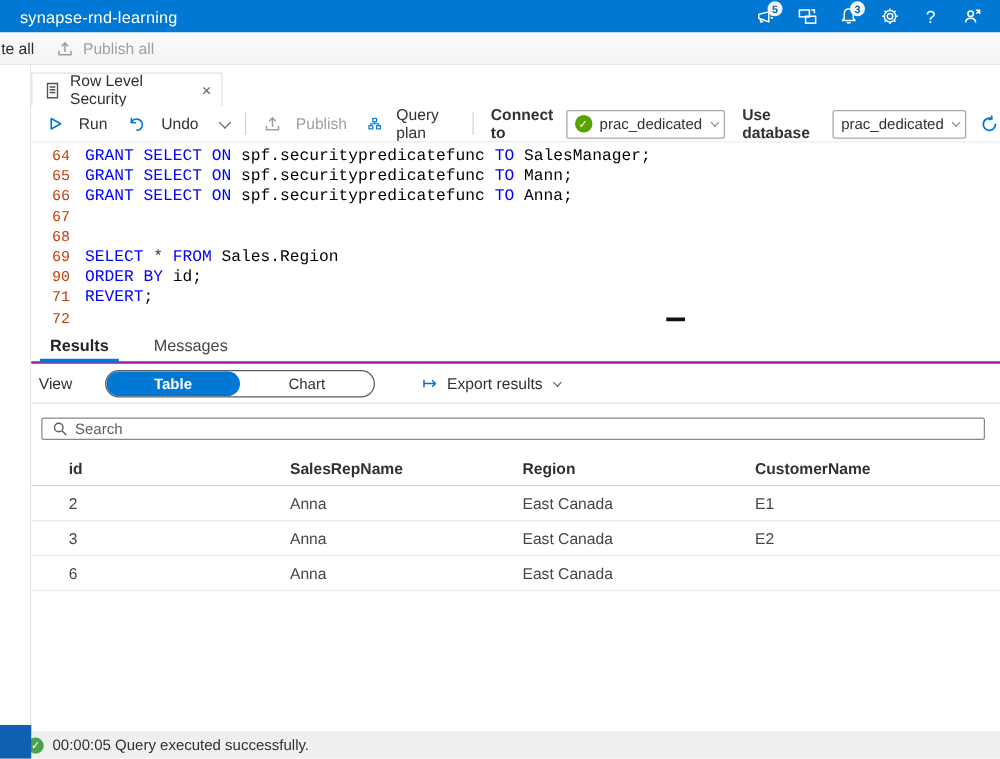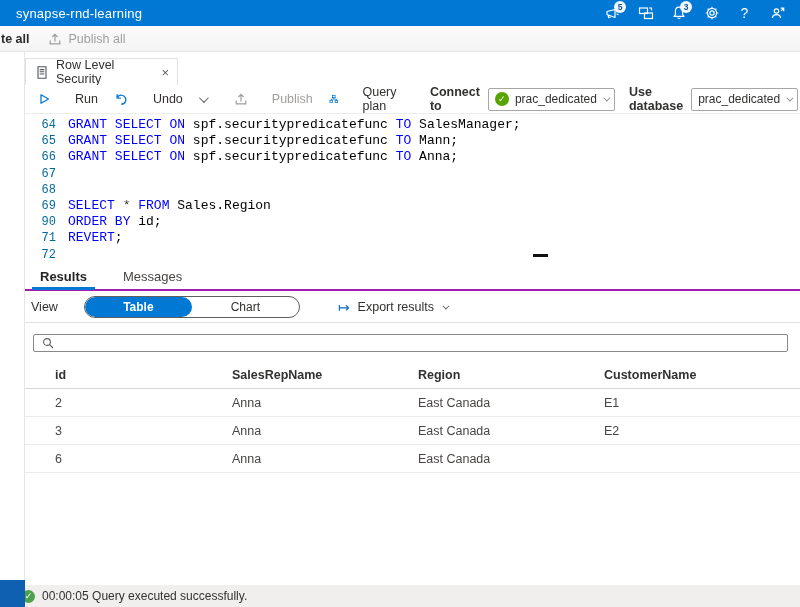--- a/index.html
+++ b/index.html
@@ -16,59 +16,59 @@
              justify-content:center; cursor:pointer; color:#fff; font-size:13px; }
   .tb-badge { position:absolute; top:1px; right:3px; min-width:12px; height:12px; border-radius:7px;
               background:#f3f6fb; color:#0b5aa0; font-size:8.5px; font-weight:bold;
               display:flex; align-items:center; justify-content:center; padding:0 2px; }
   .tb-help { font-size:14px; font-weight:400; }
 
   
   .cmdbar { position:absolute; left:0; top:26px; width:800px; height:26px;
             background:linear-gradient(#fbfbfb,#f4f4f4); border-bottom:1px solid #e7e7e7;
             display:flex; align-items:center; font-size:12.5px; }
-  .cmd-validate { margin-left:1px; font-weight:bold; color:#2b2b2b; }
+  .cmd-validate { margin-left:1px; font-weight:normal; color:#2b2b2b; }
   .cmd-publish { margin-left:18px; display:flex; align-items:center; gap:7px; color:#a19f9d; }
 
   
   .leftrail { position:absolute; left:0; top:52px; width:25px; height:533px;
               background:#fff; border-right:1px solid #e6e6e6; }
 
   
   .tabstrip { position:absolute; left:25px; top:52px; width:775px; height:33px; background:#fff;padding-left:28px; }
   .tab { position:absolute; left:0; bottom:0; height:27px; width:153px;
          border:1px solid #e1e1e1; border-bottom:none; background:#fff;
          display:flex; align-items:center; font-size:12.5px; color:#323130; }
   .tab-icon { margin:0 7px 0 9px; display:flex; }
   .tab-close { margin-left:auto; margin-right:8px; color:#605e5c; font-size:13px; cursor:pointer; }
 
   
   .toolbar { position:absolute; left:25px; top:85px; width:775px; height:28px; background:#fff;
              display:flex; align-items:center; font-size:12.5px; color:#323130; }
-  .tb-btn { display:flex; align-items:center; gap:24px; padding:0 8px; height:24px; cursor:pointer; }
+  .tb-btn { display:flex; align-items:center; gap:12px; padding:0 8px; height:24px; cursor:pointer; }
   .tb-btn.disabled { color:#a19f9d; cursor:default; }
   .chev { width:7px; height:7px; border-right:1.4px solid #605e5c; border-bottom:1.4px solid #605e5c;
           transform:rotate(45deg) translateY(-2px); }
   .chev.small { width:5px; height:5px; }
   .vdiv { width:1px; height:18px; background:#d6d6d6; margin:0 6px; }
   .lbl { font-weight:bold; margin:0 8px; }
   .ddl { display:flex; align-items:center; height:23px; border:1px solid #a6a6a6; border-radius:2px;
          background:#fff; padding:0 6px; gap:6px; cursor:pointer; }
   .ddl .val { font-size:12px; color:#323130; }
   .ddl .chev { border-color:#8a8886; }
   .check-circle { width:14px; height:14px; border-radius:50%; background:#57a300; color:#fff;
                   font-size:9px; display:flex; align-items:center; justify-content:center; }
   .refresh-btn { margin-left:10px; cursor:pointer; display:flex; }
 
   
   .editor { position:absolute; left:25px; top:113px; width:775px; height:149px; background:#fff;
             border-top:1px solid #ededed; font-family:"Liberation Mono", monospace; font-size:13px;
             padding-top:3px; cursor:text; }
   .code-line { display:flex; height:16.2px; line-height:16.2px; white-space:pre; }
-  .gutter { width:43px; padding-right:12px; text-align:right; color:#0369a1; font-size:12px; }
+  .gutter { width:43px; padding-right:12px; text-align:right; color:#c2410c; font-size:12px; }
   .tk-k { color:#0000ff; }
   .tk-p { color:#000000; }
   .tk-s { color:#a31515; }
   .tk-o { color:#3b3b3b; }
   .editor-dash { position:absolute; left:533px; top:254px; width:15px; height:3px; background:#111; }
 
   
   .res-tabs { position:absolute; left:25px; top:262px; width:775px; height:29px; background:#fff;
               display:flex; align-items:flex-start; padding-left:5px; border-bottom:2px solid #a21caf; }
   .res-tab { position:relative; height:28px; display:flex; align-items:center; padding:0 10px;
@@ -290,20 +290,21 @@
   </div>
 
   <div class="search-wrap">
     <div class="search-box">
       <span class="search-icon">
         <svg width="12" height="12" viewBox="0 0 12 12">
             <circle cx="5" cy="5" r="3.4" fill="none" stroke="#605e5c" stroke-width="1.1"></circle>
             <path d="M7.6 7.6 L11 11" stroke="#605e5c" stroke-width="1.1"></path>
           </svg>
       </span>
+      <input type="text" placeholder="Search" style="">
     </div>
   </div>
 
   <div class="grid">
     <div class="grid-row grid-head" id="grid-head">
         <span>id</span>
         <span>SalesRepName</span>
         <span>Region</span>
         <span>CustomerName</span>
       </div>

